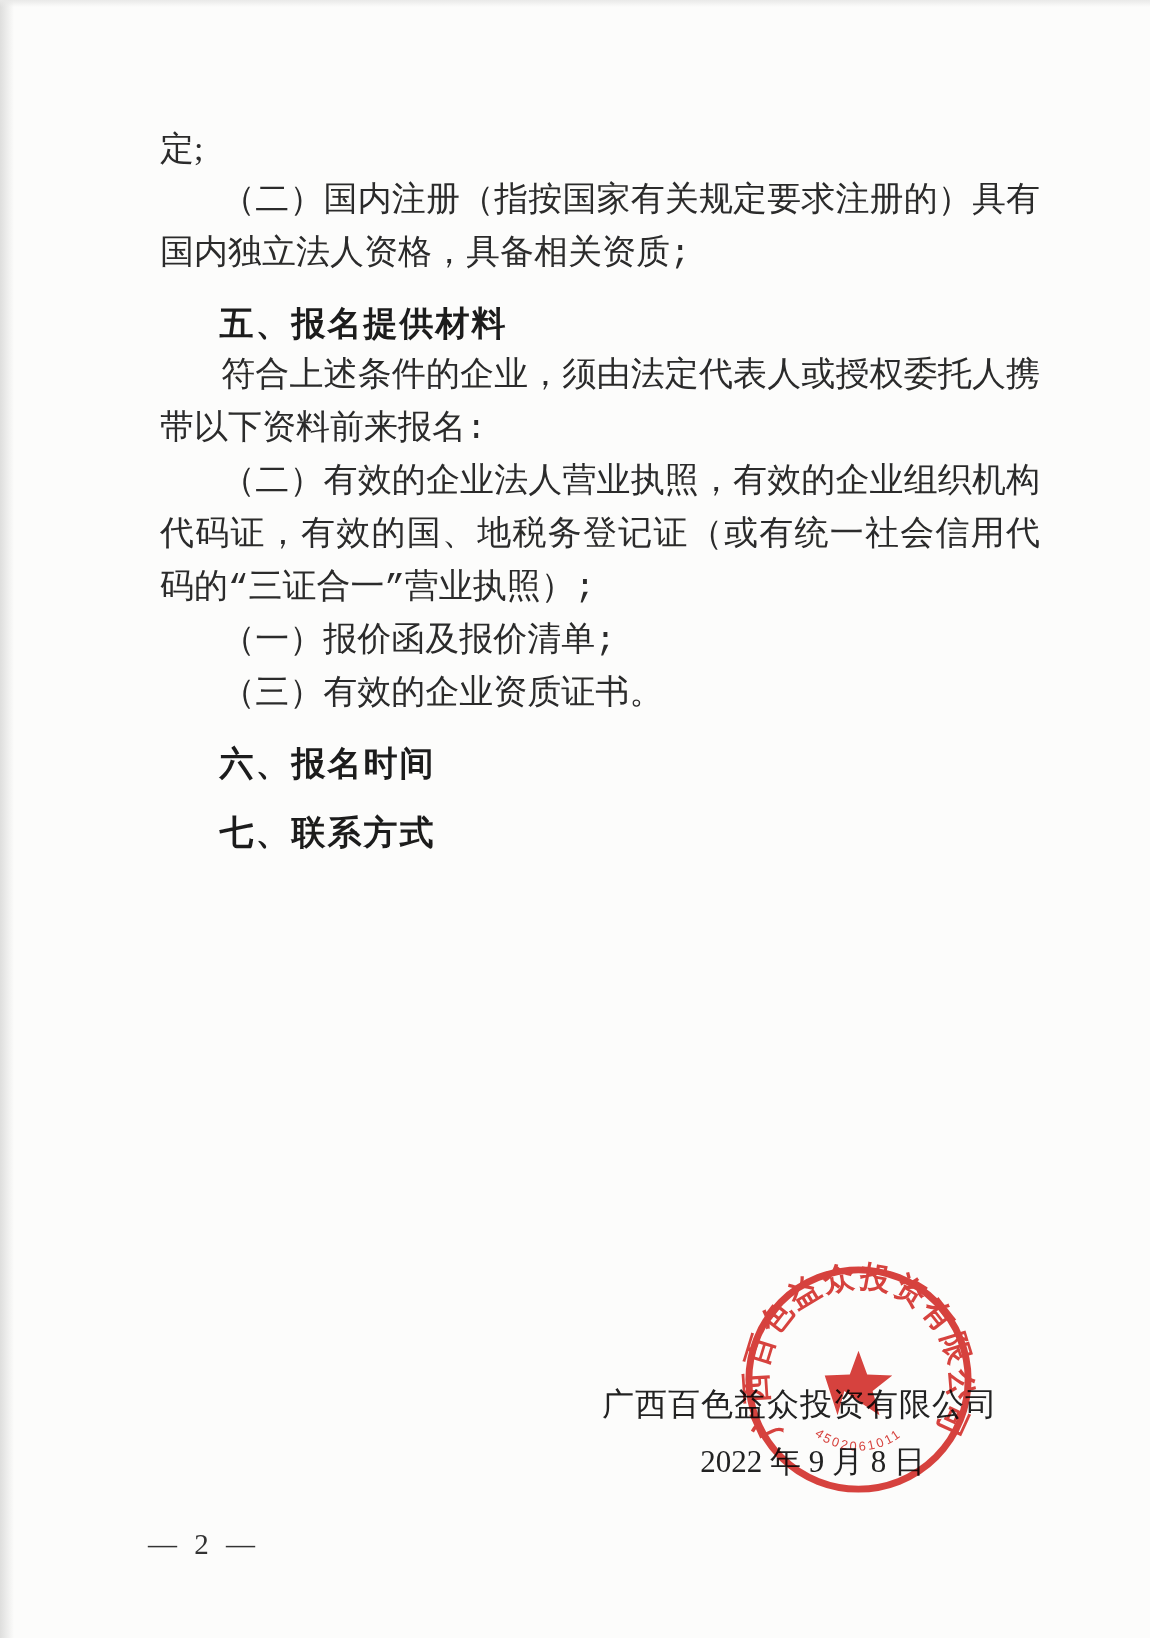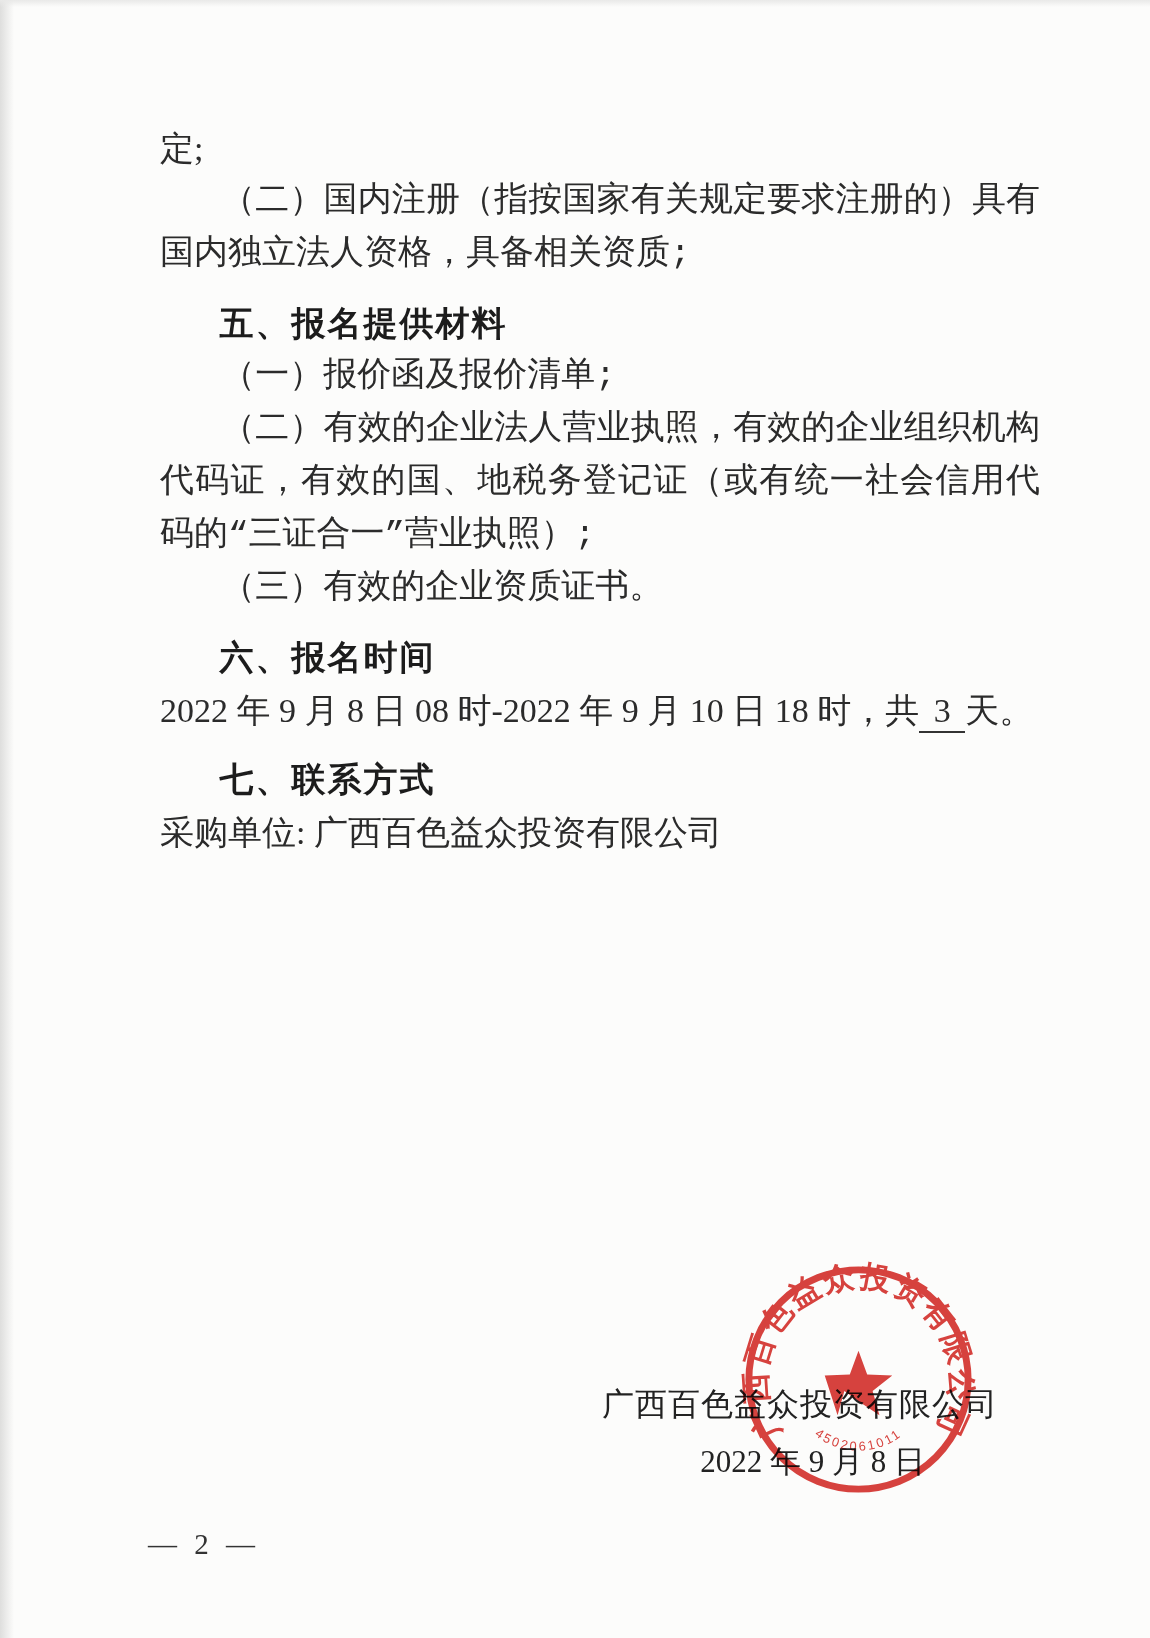--- a/index.html
+++ b/index.html
@@ -119,29 +119,28 @@
 
 <div class="page">
   <div class="edge-left"></div>
   <div class="edge-top"></div>
 
   <div class="content">
     <p>定;</p>
     <p class="indent just">（二）国内注册（指按国家有关规定要求注册的）具有国内独立法人资格，具备相关资质;</p>
 
     <h2>五、报名提供材料</h2>
+    <p class="indent just">符合上述条件的企业，须由法定代表人或授权委托人携带以下资料前来报名:</p>
+    <p class="indent just">（二）有效的企业法人营业执照，有效的企业组织机构代码证，有效的国、地税务登记证（或有统一社会信用代码的“三证合一”营业执照）;</p>
     <p class="indent">（一）报价函及报价清单;</p>
-    <p class="indent just">（二）有效的企业法人营业执照，有效的企业组织机构代码证，有效的国、地税务登记证（或有统一社会信用代码的“三证合一”营业执照）;</p>
     <p class="indent">（三）有效的企业资质证书。</p>
 
     <h2>六、报名时间</h2>
-    <p><span>2022 年 9 月 8 日 08 时-2022 年 9 月 10 日 18 时，共</span><span class="days">3</span><span>天。</span></p>
 
     <h2>七、联系方式</h2>
-    <p>采购单位: 广西百色益众投资有限公司</p>
   </div>
 
   <div class="sig-company">广西百色益众投资有限公司</div>
   <div class="sig-date">2022 年 9 月 8 日</div>
 
   <svg class="stamp" viewBox="0 0 240 240" xmlns="http://www.w3.org/2000/svg">
     <defs>
       <path id="sealArc" d="M 43.2 173.7 A 93.7 93.7 0 1 1 196.8 173.7" fill="none"></path>
       <path id="serialArc" d="M 69.1 170.9 A 72 72 0 0 0 170.9 170.9" fill="none"></path>
     </defs>

